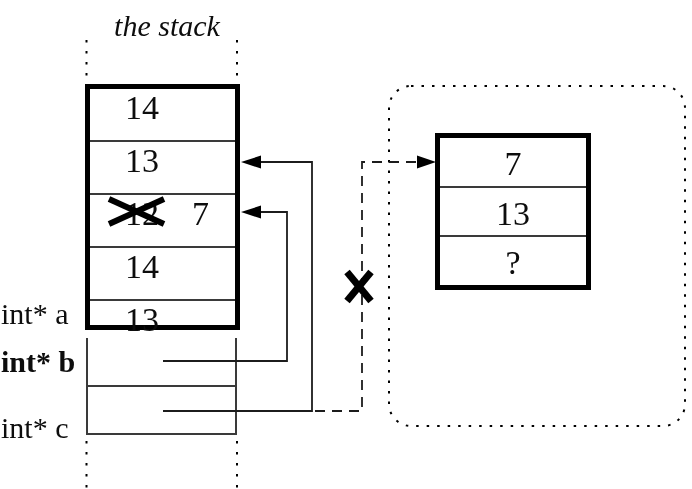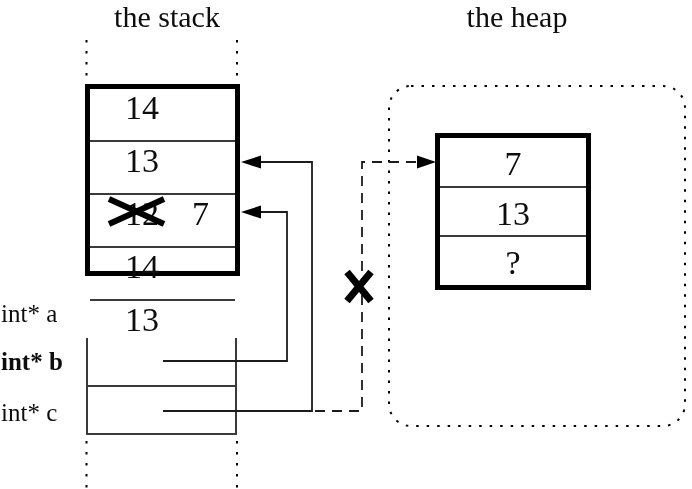--- a/index.html
+++ b/index.html
@@ -11,35 +11,36 @@
     position: relative;
     width: 692px;
     height: 489px;
     background: #ffffff;
     font-family: "Liberation Serif", "DejaVu Serif", serif;
     color: #0d0d0d;
     overflow: hidden;
   }
   .title {
     position: absolute;
-    top: 2px;
+    top: 11px;
     transform: translateX(-50%);
     font-size: 30px;
     line-height: 1.0;
     white-space: nowrap;
     color: #0d0d0d;
+    font-style: italic;
   }
   #stack-title { left: 167px; }
   #heap-title  { left: 517px; }
 
   
   #stack-frame {
     position: absolute;
     left: 85px; top: 84px;
-    width: 155px; height: 192px;
+    width: 155px; height: 246px;
     border: 5px solid #000;
     box-sizing: border-box;
     display: flex;
     flex-direction: column;
     background: #fff;
     gap: 17px;
   }
   #stack-frame .cell {
     flex: 1;
     display: flex;
@@ -68,28 +69,28 @@
     background: #fff;
   }
   #stack-vars .var-cell { flex: 1; }
   #stack-vars .var-cell + .var-cell { border-top: 2px solid #3a3a3a; }
 
   .var-label {
     position: absolute;
     left: 1px;
     width: 80px;
     height: 34px;
-    font-size: 25px;
+    font-size: 30px;
     line-height: 34px;
     white-space: nowrap;
     color: #0d0d0d;
   }
   #var-label-a { top: 297px; }
   #var-label-b { top: 345px; font-weight: bold; }
-  #var-label-c { top: 396px; }
+  #var-label-c { top: 411px; }
 
   
   #heap-block {
     position: absolute;
     left: 435px; top: 133px;
     width: 156px; height: 157px;
     border: 5px solid #000;
     box-sizing: border-box;
     display: flex;
     flex-direction: column;
@@ -111,21 +112,20 @@
     pointer-events: none;
     z-index: 10;
   }
 </style>
 </head>
 <body>
 
 <div id="canvas">
 
   <div class="title" id="stack-title">the stack</div>
-  <div class="title" id="heap-title">the heap</div>
 
   <div id="stack-frame">
     <div class="cell">
       <span class="cell-num">14</span>
     </div>
     <div class="cell">
       <span class="cell-num">13</span>
     </div>
     <div class="cell">
       <span class="cell-num">12</span>

